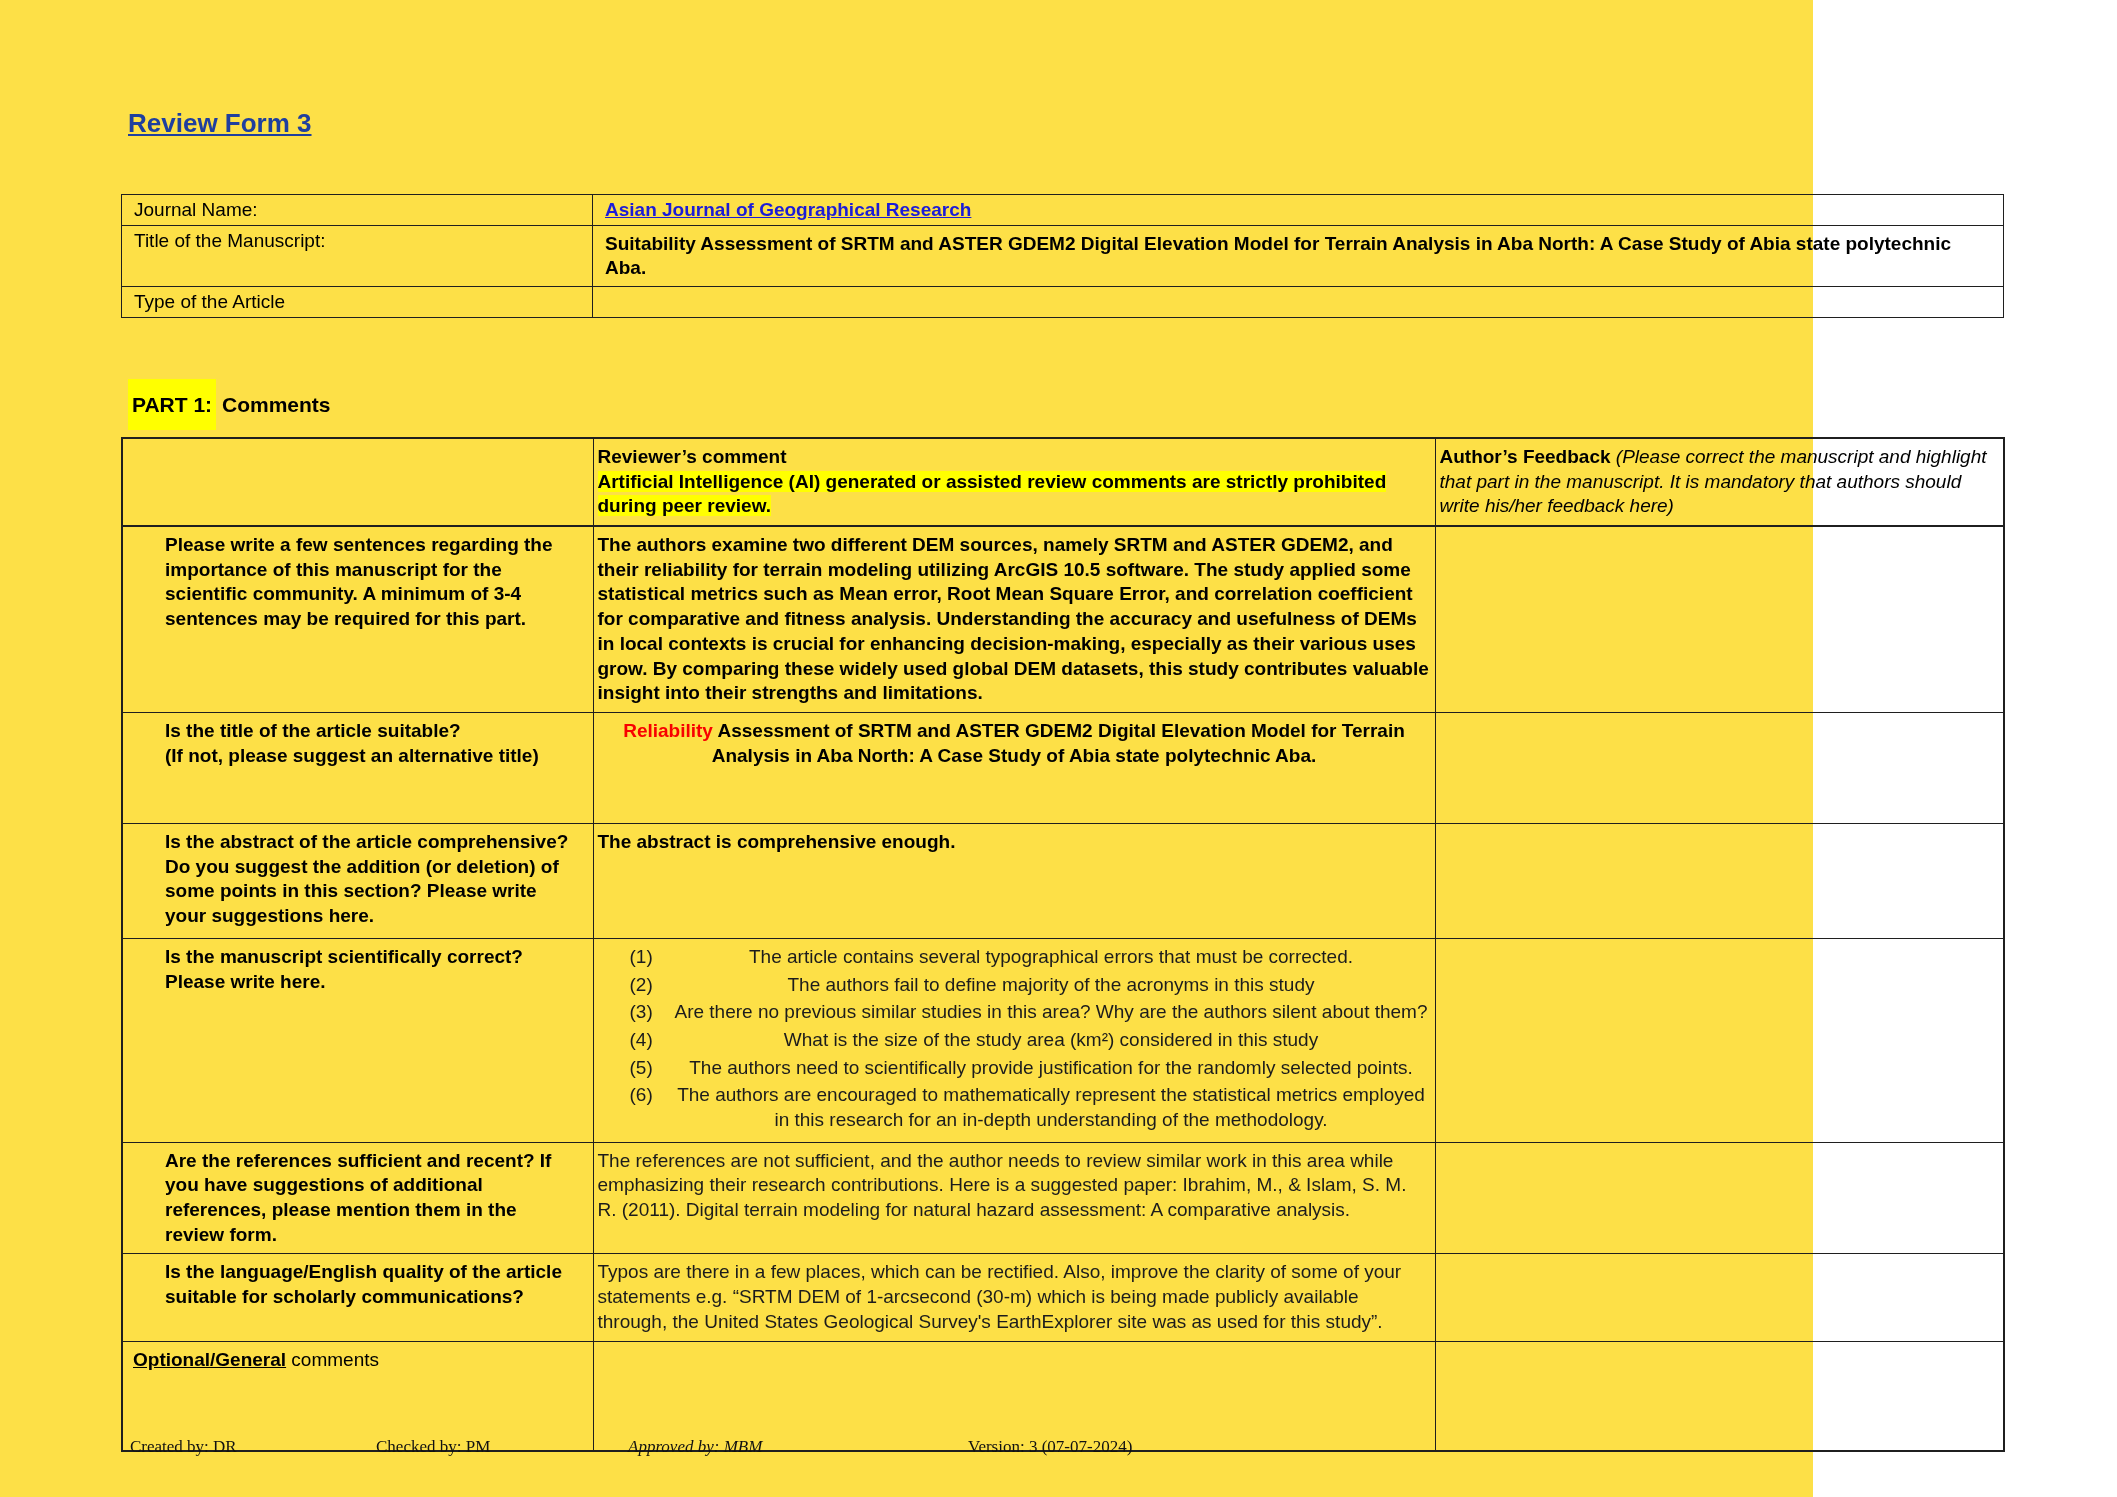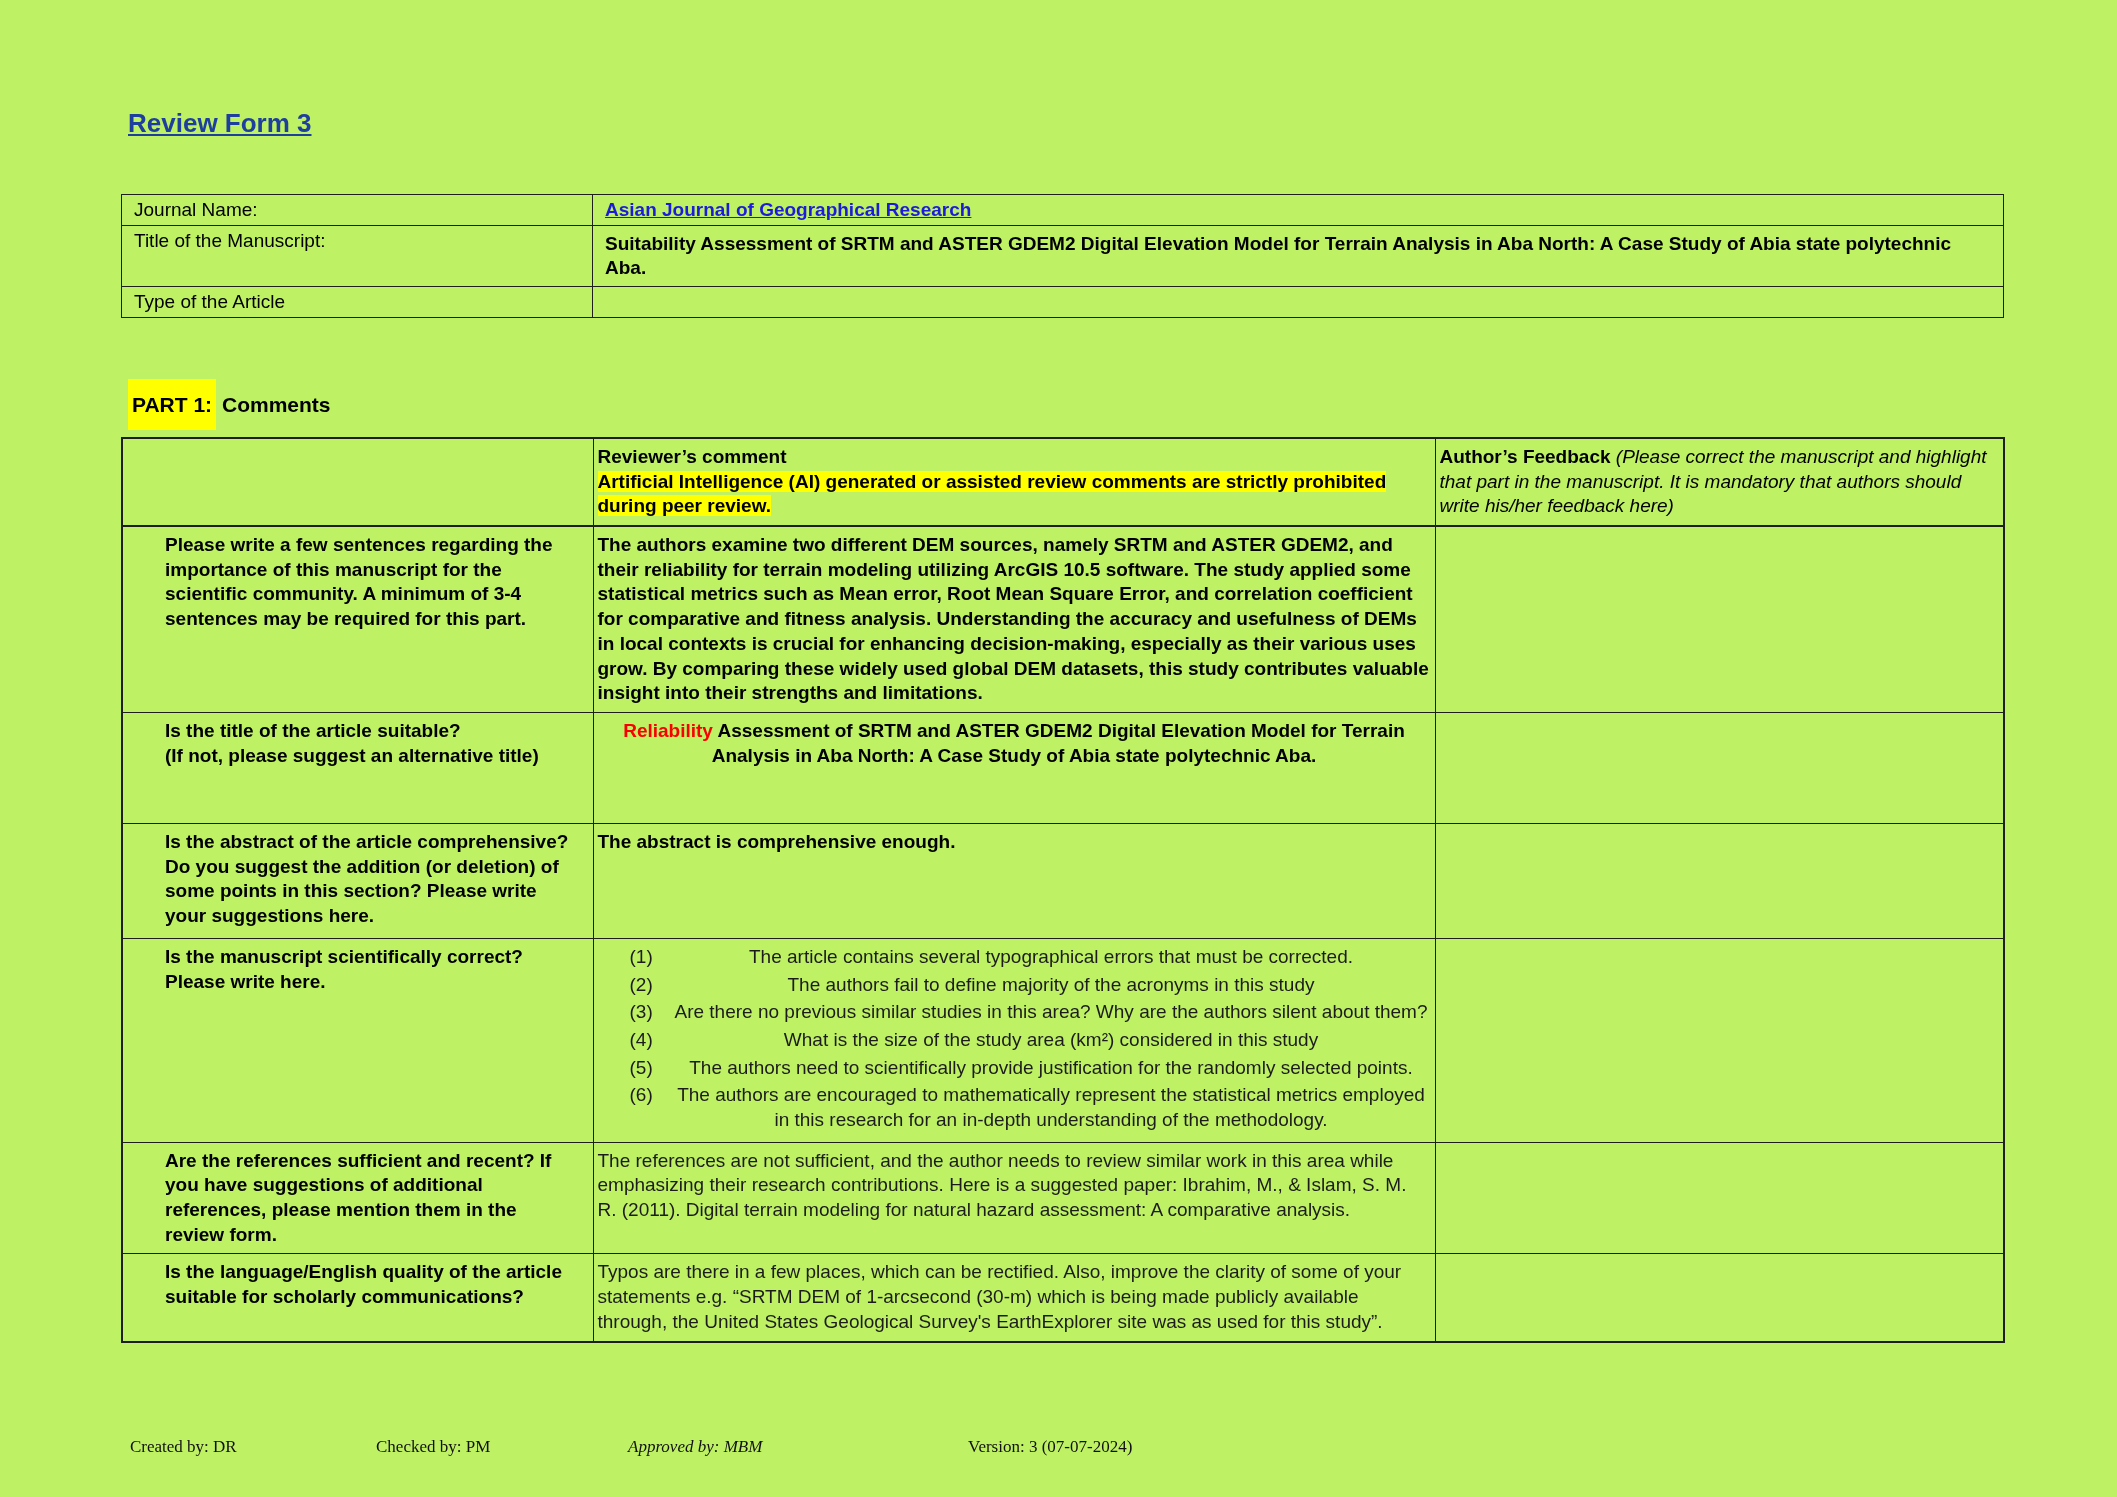--- a/index.html
+++ b/index.html
@@ -1,17 +1,17 @@
 <!DOCTYPE html>
 <html><head>
 <meta charset="utf-8">
 <style>
   html,body { margin:0; padding:0; background:#ffffff; }
   .page {
-    position:relative; width:2117px; height:1497px; background:#bef264;
+    position:relative; width:1813px; height:1497px; background:#fde047;
     font-family:"Liberation Sans", sans-serif; color:#000;
   }
 
   .doc-title {
     position:absolute; left:128px; top:108px;
     font-size:26px; font-weight:bold; color:#1f3f9e;
     text-decoration:underline;
   }
 
   table { border-collapse:collapse; table-layout:fixed; }
@@ -177,20 +177,27 @@
       <td class="regular">The references are not sufficient, and the author needs to review similar work in this area while emphasizing their research contributions. Here is a suggested paper: Ibrahim, M., &amp; Islam, S. M. R. (2011). Digital terrain modeling for natural hazard assessment: A comparative analysis.</td>
       <td></td>
     </tr>
 
     <tr style="height:83px">
       <td class="q">Is the language/English quality of the article suitable for scholarly communications?</td>
       <td class="regular">Typos are there in a few places, which can be rectified. Also, improve the clarity of some of your statements e.g. “SRTM DEM of 1-arcsecond (30-m)  which is being made publicly available through, the United States Geological Survey's EarthExplorer site was as used for this study”.</td>
       <td></td>
     </tr>
 
+    <tr style="height:110px">
+      <td class="q no-indent">
+        <span class="u">Optional/General</span><span class="regular" style="color:#000"> comments</span>
+      </td>
+      <td></td>
+      <td></td>
+    </tr>
   </tbody>
     </table>
 
   <div class="footer">
     <span class="f0">Created by: DR</span>
     <span class="f1">Checked by: PM</span>
     <span class="f2">Approved by: MBM</span>
     <span class="f3">Version: 3 (07-07-2024)</span>
   </div>
 

